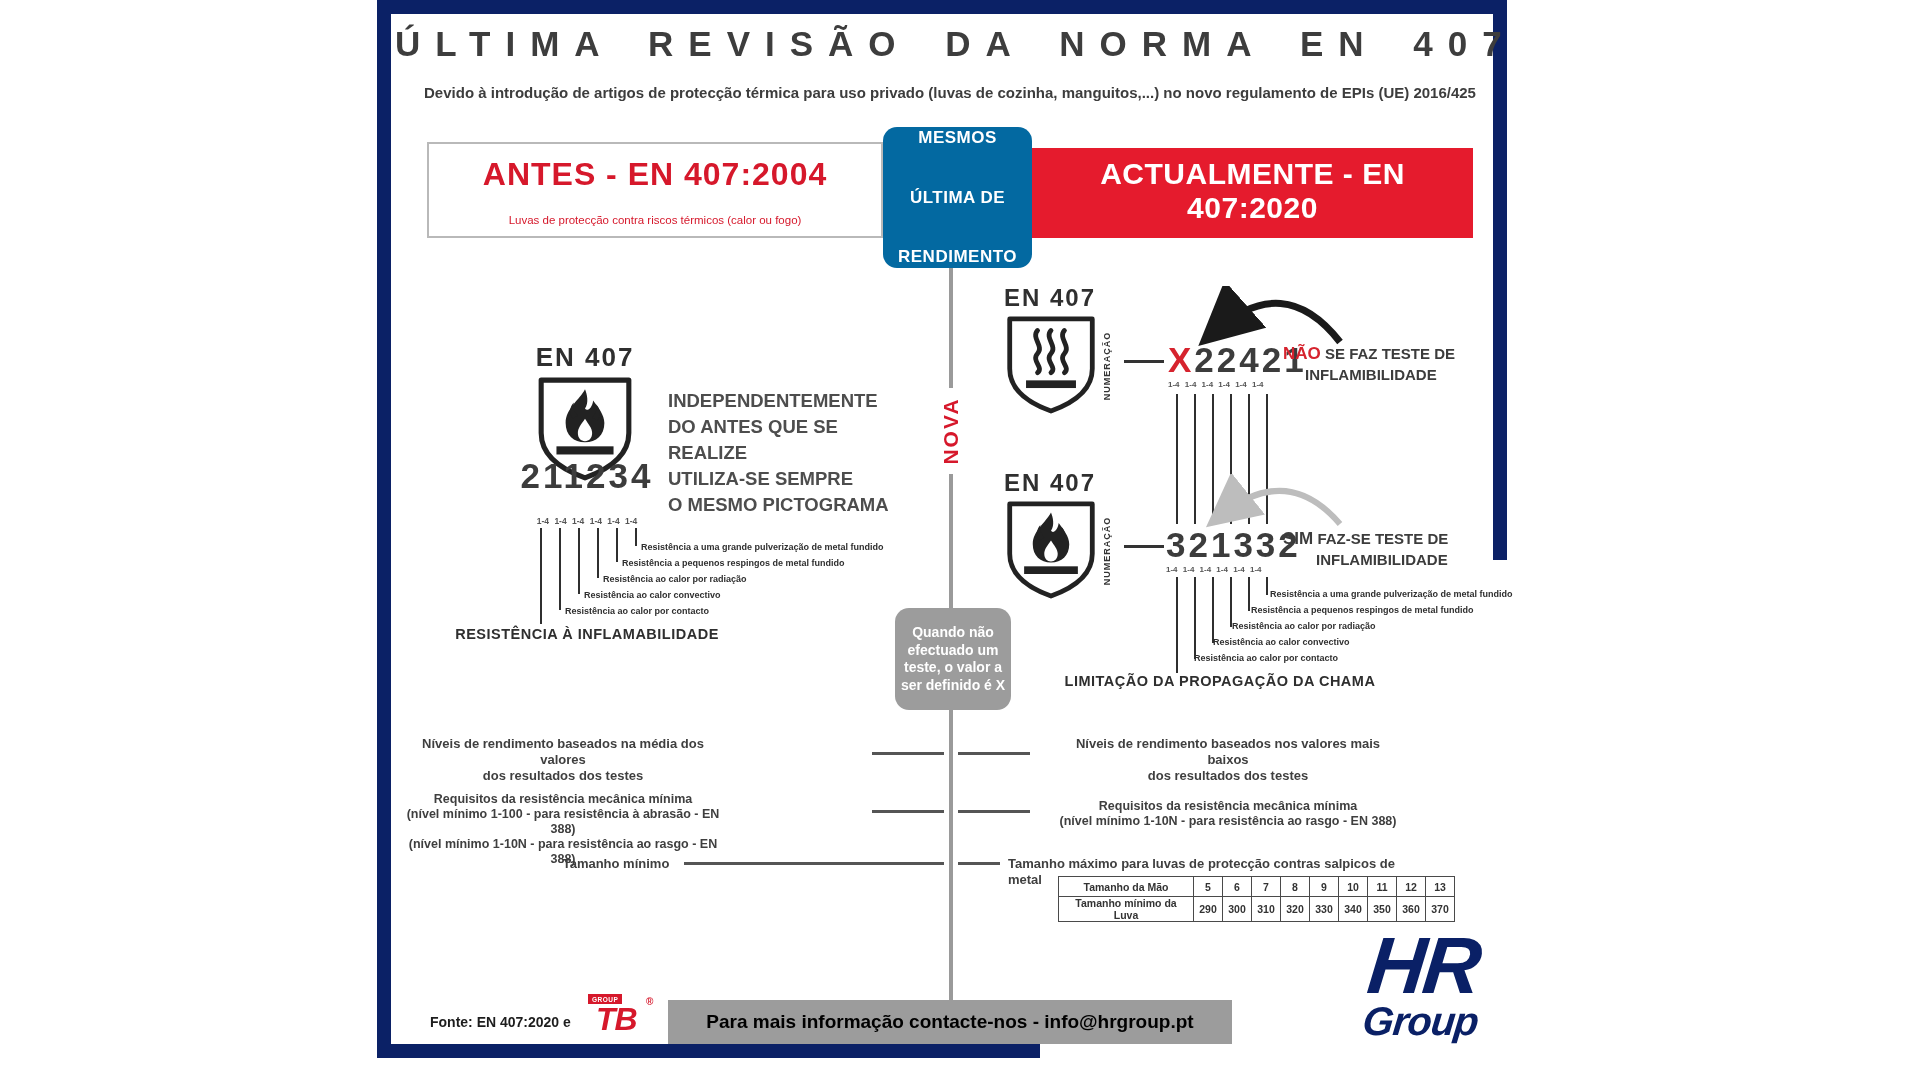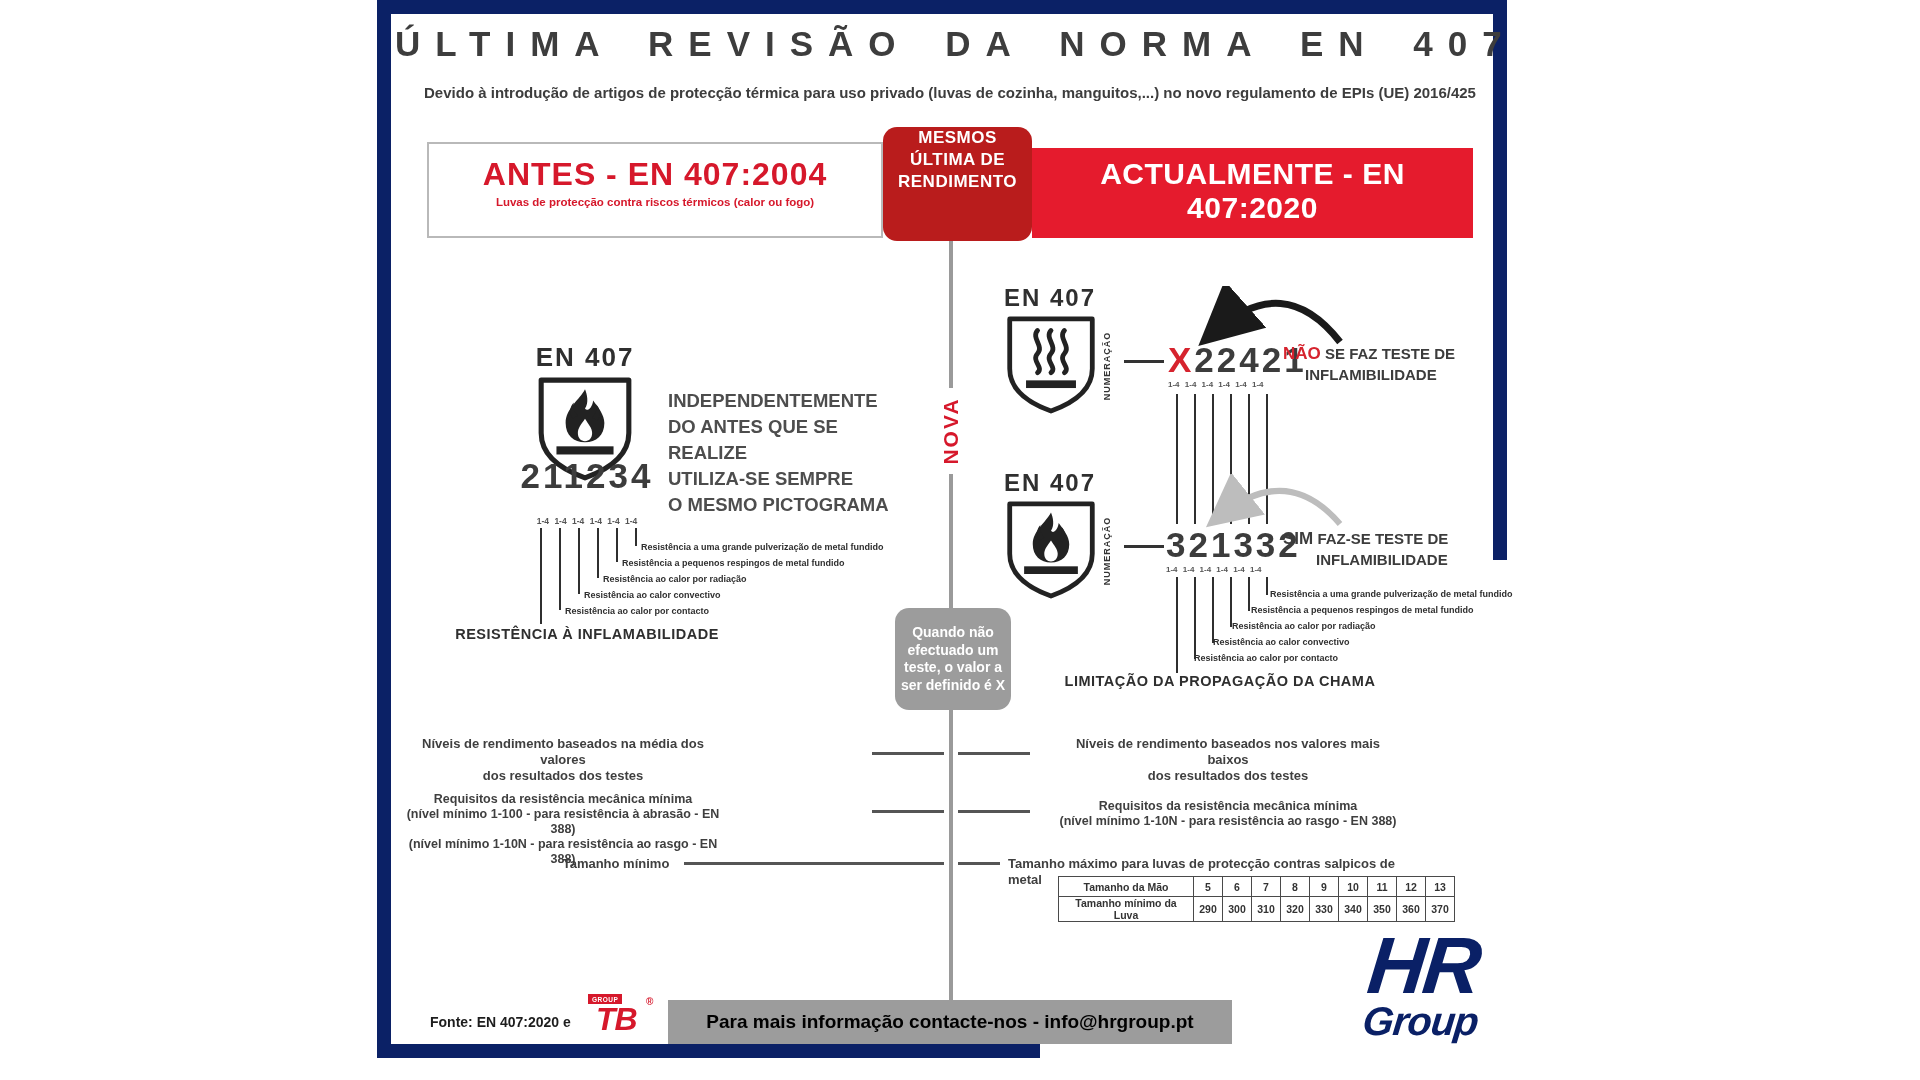--- a/index.html
+++ b/index.html
@@ -12,23 +12,23 @@
   .frame-left{left:377px;top:0;width:14px;height:1058px;}
   .frame-right{left:1493px;top:0;width:14px;height:560px;}
   .frame-bottom{left:377px;top:1044px;width:663px;height:14px;}
   
   .main-title{left:395px;top:24px;width:1110px;text-align:center;font-size:35px;font-weight:800;
               letter-spacing:15px;word-spacing:10px;color:#3d3d3d;white-space:nowrap;}
   .subtitle{left:395px;top:84px;width:1110px;text-align:center;font-size:15px;font-weight:700;color:#3d3d3d;}
   
   .antes-box{left:427px;top:142px;width:456px;height:96px;background:#fff;border:2px solid #b9b9b9;box-sizing:border-box;text-align:center;}
   .antes-title{margin-top:12px;font-size:32px;font-weight:800;color:#d6182b;letter-spacing:1px;}
-  .antes-sub{margin-top:3px;font-size:11.5px;font-weight:700;color:#d6182b;}
-  .mesmos-box{left:883px;top:127px;width:149px;height:114px;background:#b91c1c;border-radius:14px;
-              display:flex;flex-direction:column;justify-content:flex-start;align-items:center;z-index:3;}
+  .antes-sub{margin-top:21px;font-size:11.5px;font-weight:400;color:#d6182b;}
+  .mesmos-box{left:883px;top:127px;width:149px;height:141px;background:#0369a1;border-radius:14px;
+              display:flex;flex-direction:column;justify-content:space-between;align-items:center;z-index:3;}
   .mesmos-box div{color:#fff;font-size:17px;font-weight:700;line-height:22px;letter-spacing:.5px;}
   .red-box{left:1032px;top:148px;width:441px;height:90px;background:#e51b2d;text-align:center;}
   .red-title{margin-top:9px;font-size:30px;font-weight:800;color:#fff;letter-spacing:.5px;}
   .red-sub{margin-top:16px;font-size:11px;font-weight:700;color:#fff;line-height:13px;}
   
   .divider{left:949px;top:238px;width:4px;height:806px;background:#9a9a9a;}
   .nova-wrap{left:927px;top:388px;width:48px;height:86px;background:#fff;display:flex;align-items:center;justify-content:center;z-index:2;}
   .nova-wrap span{transform:rotate(-90deg);font-size:21px;font-weight:800;color:#d6182b;letter-spacing:2px;}
   
   .en407-label{font-size:26px;font-weight:600;color:#2f2f2f;letter-spacing:2px;text-align:center;white-space:nowrap;}

